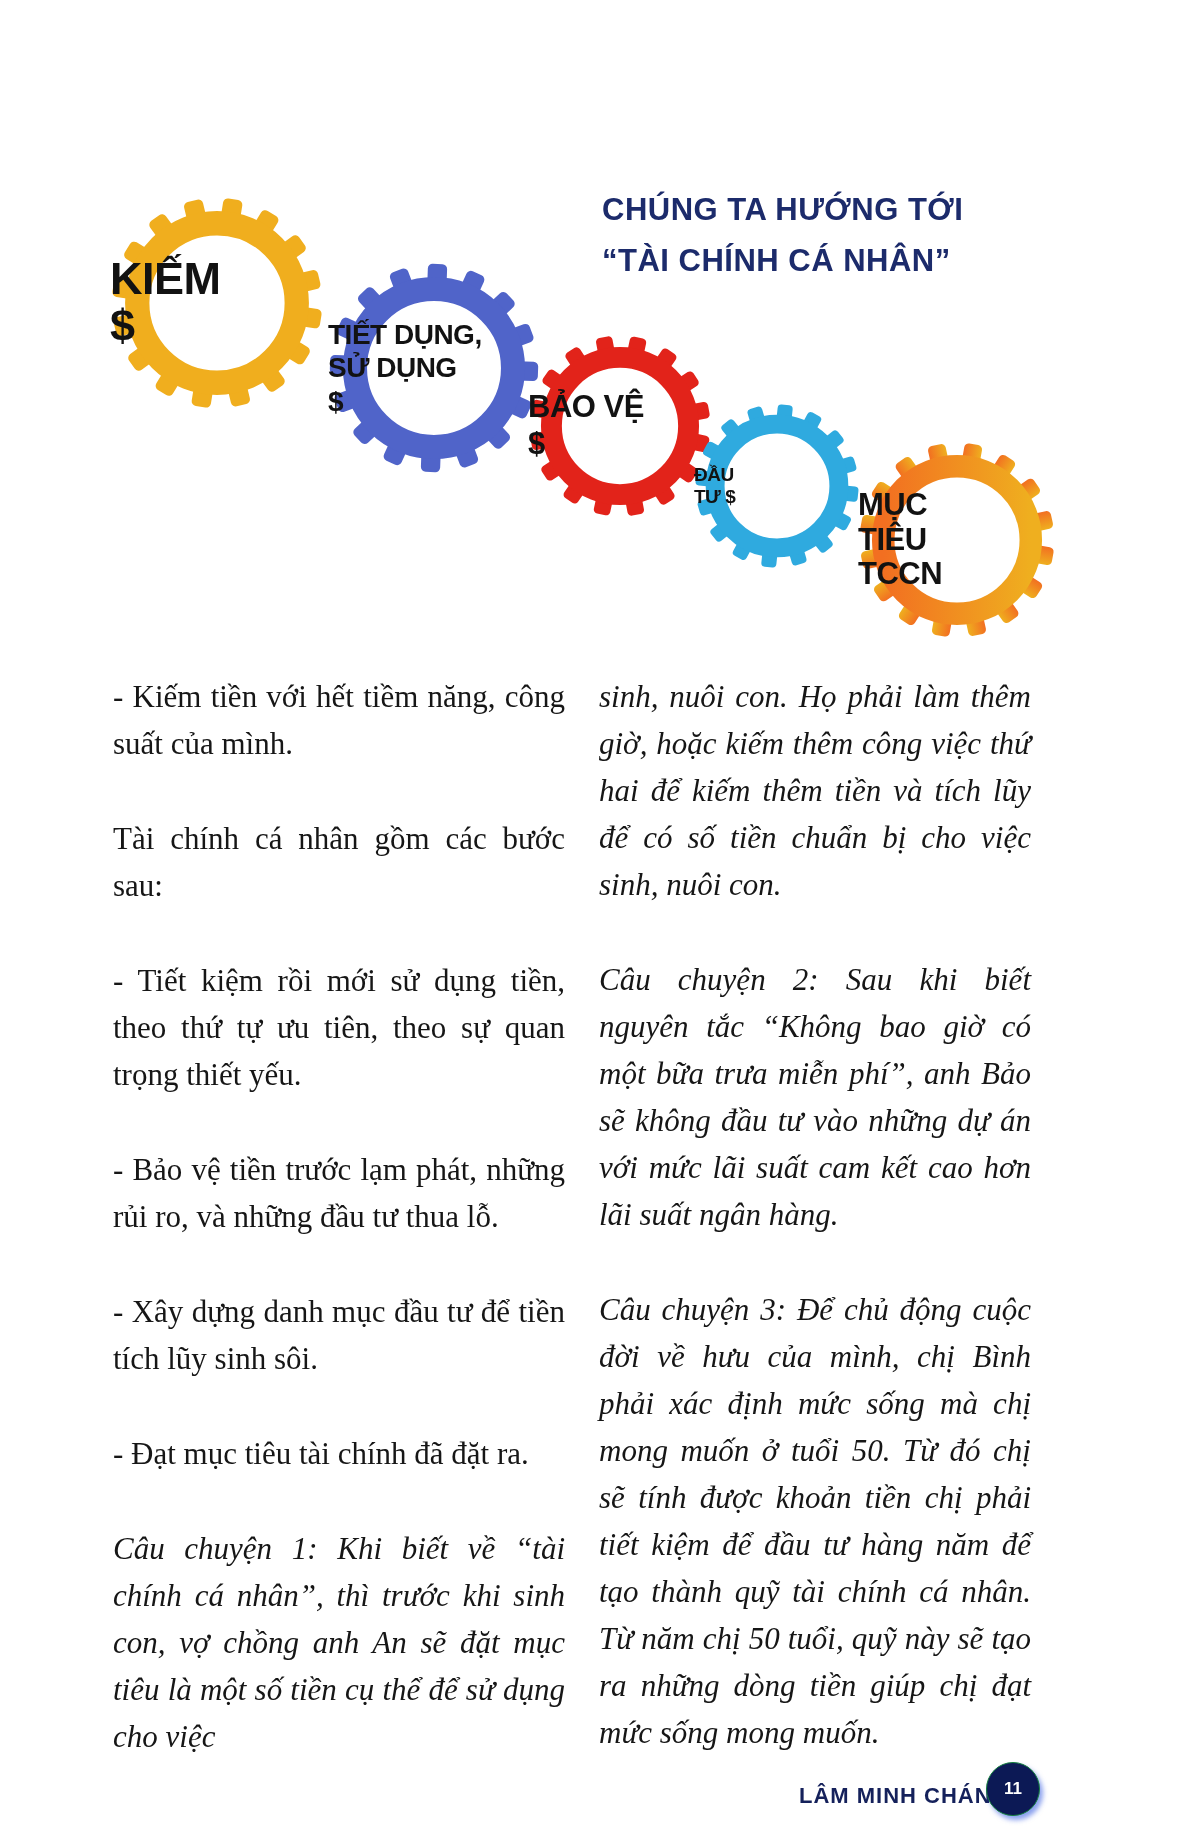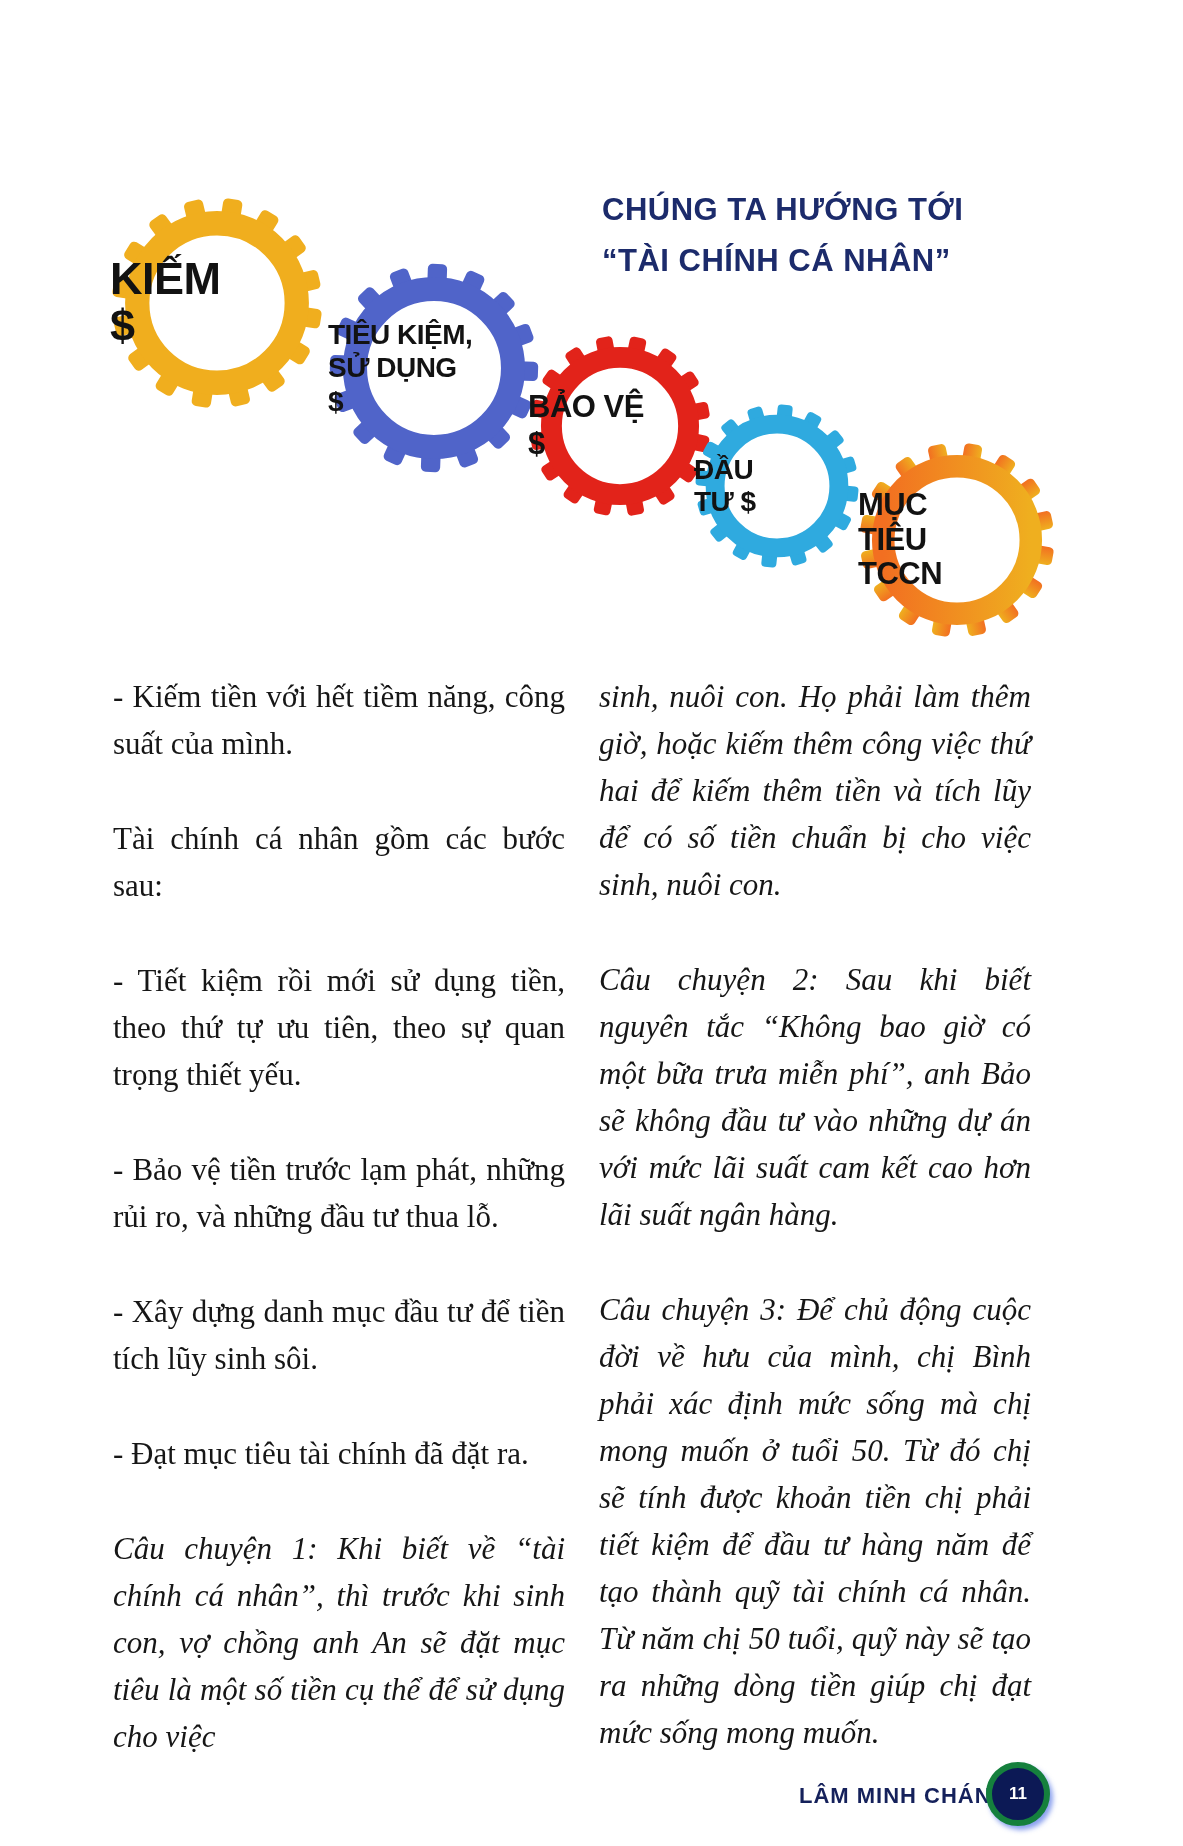--- a/index.html
+++ b/index.html
@@ -17,21 +17,21 @@
     font-family:"Liberation Sans","DejaVu Sans",sans-serif; font-weight:bold;
     color:#121212; letter-spacing:-0.5px;
   }
   .g1 { left:110px; top:196px; width:214px; height:214px; }
   .g1 .gear-label { font-size:45px; line-height:1.04; }
   .g2 { left:328px; top:262px; width:212px; height:212px; }
   .g2 .gear-label { font-size:28px; line-height:1.18; }
   .g3 { left:528px; top:334px; width:184px; height:184px; }
   .g3 .gear-label { font-size:31px; line-height:1.18; }
   .g4 { left:694px; top:403px; width:166px; height:166px; }
-  .g4 .gear-label { font-size:28px; line-height:1.15; }
+  .g4 .gear-label { font-size:19px; line-height:1.15; }
   .g5 { left:858px; top:441px; width:198px; height:198px; }
   .g5 .gear-label { font-size:31px; line-height:1.12; }
 
   
   .header-block {
     position:absolute; left:602px; top:184px; width:430px;
     font-family:"Liberation Sans","DejaVu Sans",sans-serif; font-weight:bold;
     font-size:31px; line-height:51px; color:#1C2B6B; letter-spacing:0.5px;
   }
 
@@ -44,21 +44,21 @@
   .italic { font-style:italic; }
 
   
   .footer-author {
     position:absolute; left:799px; top:1783px;
     font-family:"Liberation Sans","DejaVu Sans",sans-serif; font-weight:bold;
     font-size:22px; color:#15215B; letter-spacing:1px;
   }
   .page-badge {
     position:absolute; left:986px; top:1762px; width:52px; height:52px;
-    border-radius:50%; background:#0C1955; border:6px solid #15803d;
+    border-radius:50%; background:#0C1955; border:1px solid #15803d;
     box-shadow:3px 4px 5px rgba(42,82,224,0.55);
     display:flex; align-items:center; justify-content:center;
     color:#ffffff; font-family:"Liberation Sans","DejaVu Sans",sans-serif;
     font-weight:bold; font-size:17px;
   }
 </style>
 </head>
 <body>
 
 <div class="page">
@@ -115,21 +115,21 @@
             <use href="#t2" transform="rotate(225)"></use>
             <use href="#t2" transform="rotate(247.5)"></use>
           <use href="#t2" transform="rotate(270)"></use>
             <use href="#t2" transform="rotate(292.5)"></use>
             <use href="#t2" transform="rotate(315)"></use>
             <use href="#t2" transform="rotate(337.5)"></use>
         </g>
         <circle r="82" fill="none" stroke="#5064C9" stroke-width="25"></circle>
       </svg>
       <div class="gear-label">
-        <span>TIÊU KIỆM,</span>
+        <span>TIẾT DỤNG,</span>
         <span>SỬ DỤNG</span>
         <span>$</span>
       </div>
     </div>
 
     <div class="gear g3">
       <svg viewBox="-110 -110 220 220" aria-hidden="true">
         <defs>
             <rect id="t3" x="-10" y="-108" width="20" height="34" rx="5"></rect>
           </defs>

